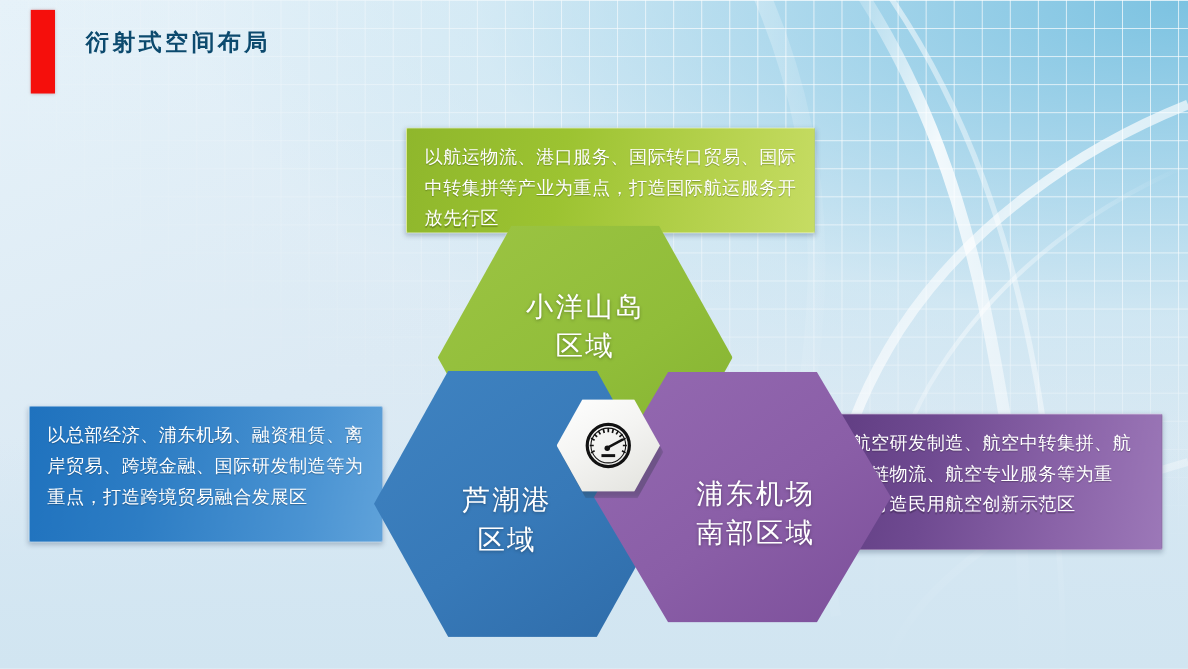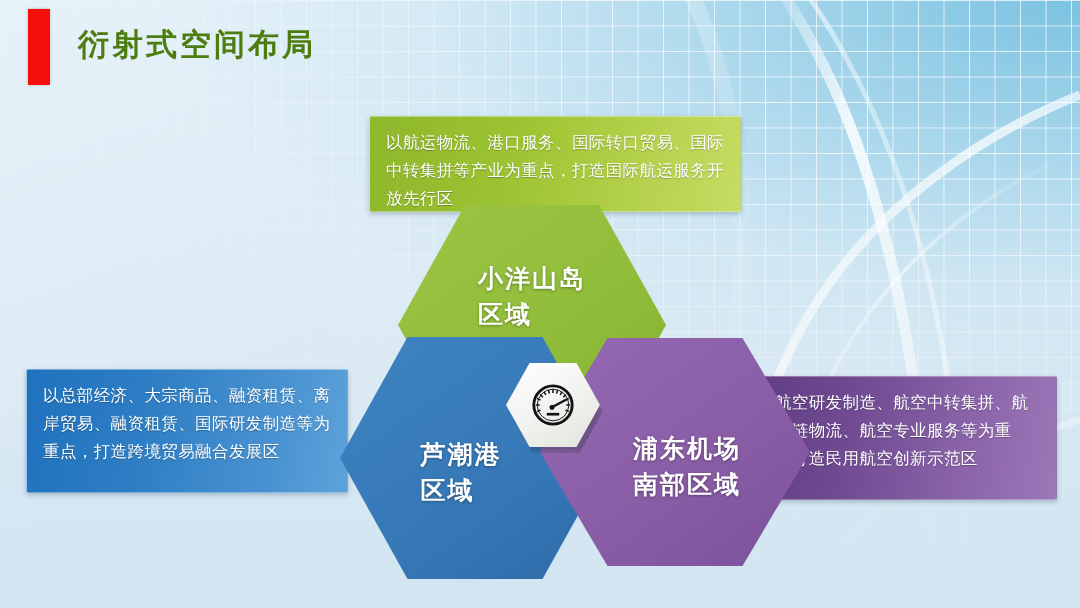--- a/index.html
+++ b/index.html
@@ -54,24 +54,24 @@
     width: 22px;
     height: 76px;
     background: #f50f0c;
     box-shadow: 0 0 3px rgba(120,0,0,0.25);
   }
   .slide-title {
     position: absolute;
     left: 78px;
     top: 24px;
     font-family: Liberation Mono, monospace;
-    font-size: 31px;
+    font-size: 21px;
     font-weight: 700;
     letter-spacing: 3px;
-    color: #4d7c0f;
+    color: #0c4a6e;
     white-space: nowrap;
   }
 
   
   .callout {
     position: absolute;
     box-sizing: border-box;
     color: #ffffff;
     font-size: 16.5px;
     line-height: 28px;
@@ -119,22 +119,23 @@
     clip-path: polygon(25% 0%, 75% 0%, 100% 50%, 75% 100%, 25% 100%, 0% 50%);
     display: flex;
     align-items: center;
     justify-content: center;
     pointer-events: auto;
   }
   .hex-label {
     color: #ffffff;
     font-size: 25px;
     line-height: 36px;
-    font-weight: 700;
+    font-weight: 400;
     letter-spacing: 2px;
+    text-align: center;
     text-shadow: 0 1px 3px rgba(0,0,0,0.35);
     white-space: pre-line;
   }
   .hex-green {
     left: 398px; top: 205px;
     width: 268px; height: 240px;
     background: linear-gradient(145deg, #9cc443 0%, #90bd39 55%, #82b02f 100%);
   }
   .hex-green .hex-label { transform: translateY(-28px); }
   .hex-blue {
@@ -205,21 +206,21 @@
     <path d="M 1080,420 C 1010,440 930,470 880,510 C 840,542 815,575 805,608" fill="none" stroke="url(#swgA)" stroke-width="7" opacity="0.55"></path>
   </svg>
 
   <div class="bg-bottom-fade"></div>
 
   <div class="title-bar"></div>
   <div class="slide-title">衍射式空间布局</div>
 
   <div class="callout callout-green">以航运物流、港口服务、国际转口贸易、国际中转集拼等产业为重点，打造国际航运服务开放先行区</div>
 
-  <div class="callout callout-blue">以总部经济、大宗商品、融资租赁、离岸贸易、融资租赁、国际研发制造等为重点，打造跨境贸易融合发展区</div>
+  <div class="callout callout-blue">以总部经济、浦东机场、融资租赁、离岸贸易、跨境金融、国际研发制造等为重点，打造跨境贸易融合发展区</div>
 
   <div class="callout callout-purple">以航空研发制造、航空中转集拼、航空冷链物流、航空专业服务等为重点，打造民用航空创新示范区</div>
 
   <div class="hex-stage">
 
     <div class="hex hex-green">
       <span class="hex-label">小洋山岛
 区域</span>
     </div>
 

